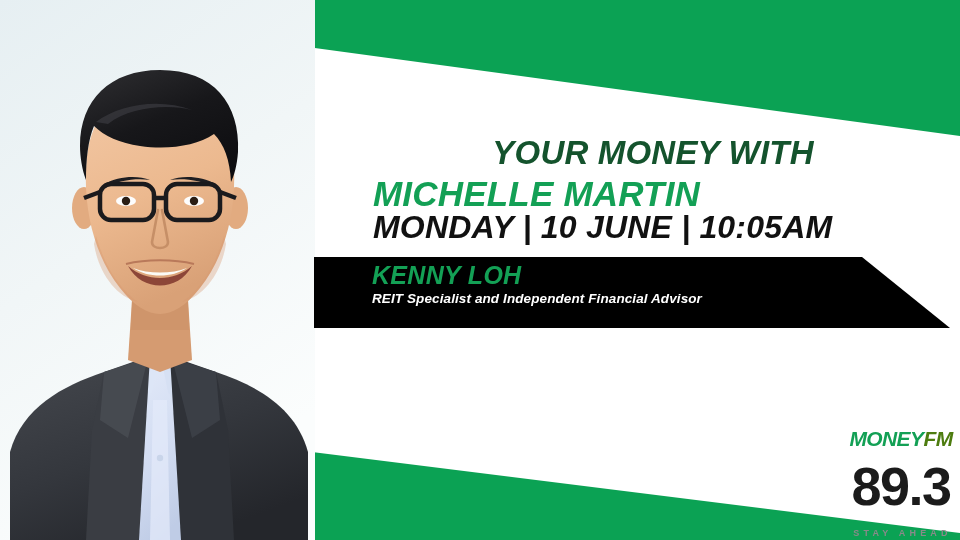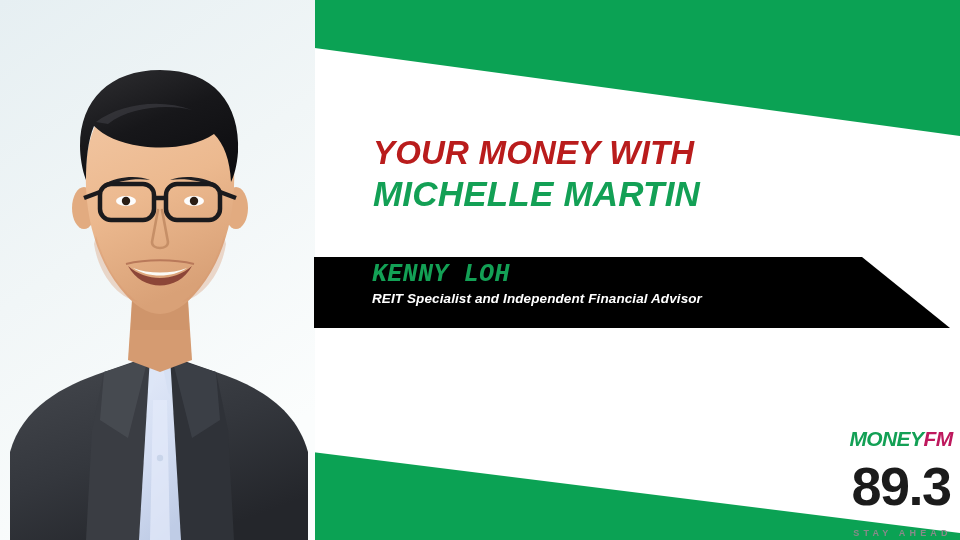--- a/index.html
+++ b/index.html
@@ -55,22 +55,23 @@
   }
   .hl-line {
     font-style: italic;
     font-weight: bold;
     letter-spacing: 0.2px;
     white-space: nowrap;
     line-height: 1.0;
   }
   .hl-1 {
     font-size: 33px;
-    color: #b91c1c;
+    color: #14532d;
     margin-bottom: 7px;
+    text-align: center;
   }
   .hl-2 {
     font-size: 35px;
     color: #13a055;
   }
   .hl-3 {
     font-size: 32px;
     color: #111111;
   }
 
@@ -92,21 +93,20 @@
     width: 520px;
   }
   .guest-name {
     font-style: italic;
     font-weight: bold;
     font-size: 25px;
     color: #13a055;
     letter-spacing: 0.3px;
     line-height: 1.05;
     white-space: nowrap;
-    font-family: Liberation Mono, monospace;
   }
   .guest-role {
     font-style: italic;
     font-weight: bold;
     font-size: 13.5px;
     color: #ffffff;
     letter-spacing: 0.1px;
     margin-top: 3px;
     white-space: nowrap;
   }
@@ -121,21 +121,21 @@
   }
   .logo-word {
     font-style: italic;
     font-weight: bold;
     font-size: 21px;
     letter-spacing: -0.6px;
     line-height: 1;
     white-space: nowrap;
   }
   .logo-money { color: #13a055; text-align: right; }
-  .logo-fm { color: #be185d; }
+  .logo-fm { color: #4d7c0f; }
   .logo-freq {
     font-weight: bold;
     font-size: 54px;
     color: #1b1b1b;
     line-height: 0.92;
     letter-spacing: -1.5px;
     margin-top: 13px;
   }
   .logo-tag {
     font-size: 9px;
@@ -254,20 +254,21 @@
       <path d="M 126 264 C 146 259 174 259 194 264" fill="none" stroke="#b9795a" stroke-width="2"></path>
 
       <path d="M 96 236 C 104 264 118 288 138 302 C 114 296 98 270 94 244 Z" fill="#d6996f" opacity="0.35"></path>
       <path d="M 224 236 C 216 264 202 288 182 302 C 206 296 222 270 226 244 Z" fill="#d6996f" opacity="0.35"></path>
     </svg>
   </div>
 
   <div class="headline">
     <div class="hl-line hl-1">YOUR MONEY WITH</div>
     <div class="hl-line hl-2">MICHELLE MARTIN</div>
+    <div class="hl-line hl-3">MONDAY | 10 JUNE | 10:05AM</div>
   </div>
 
   <div class="guest-banner"></div>
   <div class="guest-text">
     <div class="guest-name">KENNY LOH</div>
     <div class="guest-role">REIT Specialist and Independent Financial Advisor</div>
   </div>
 
   <div class="logo">
     <div class="logo-word"><span class="logo-money">MONEY</span><span class="logo-fm">FM</span></div>

